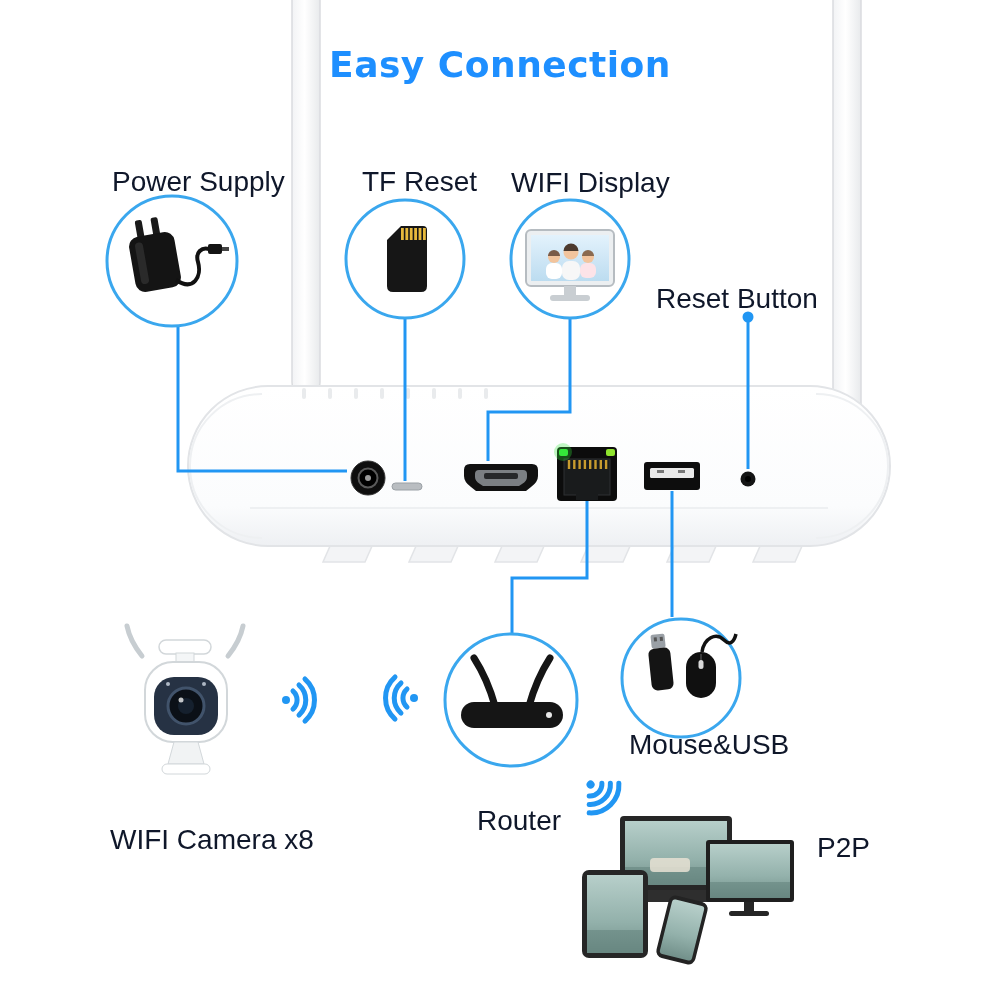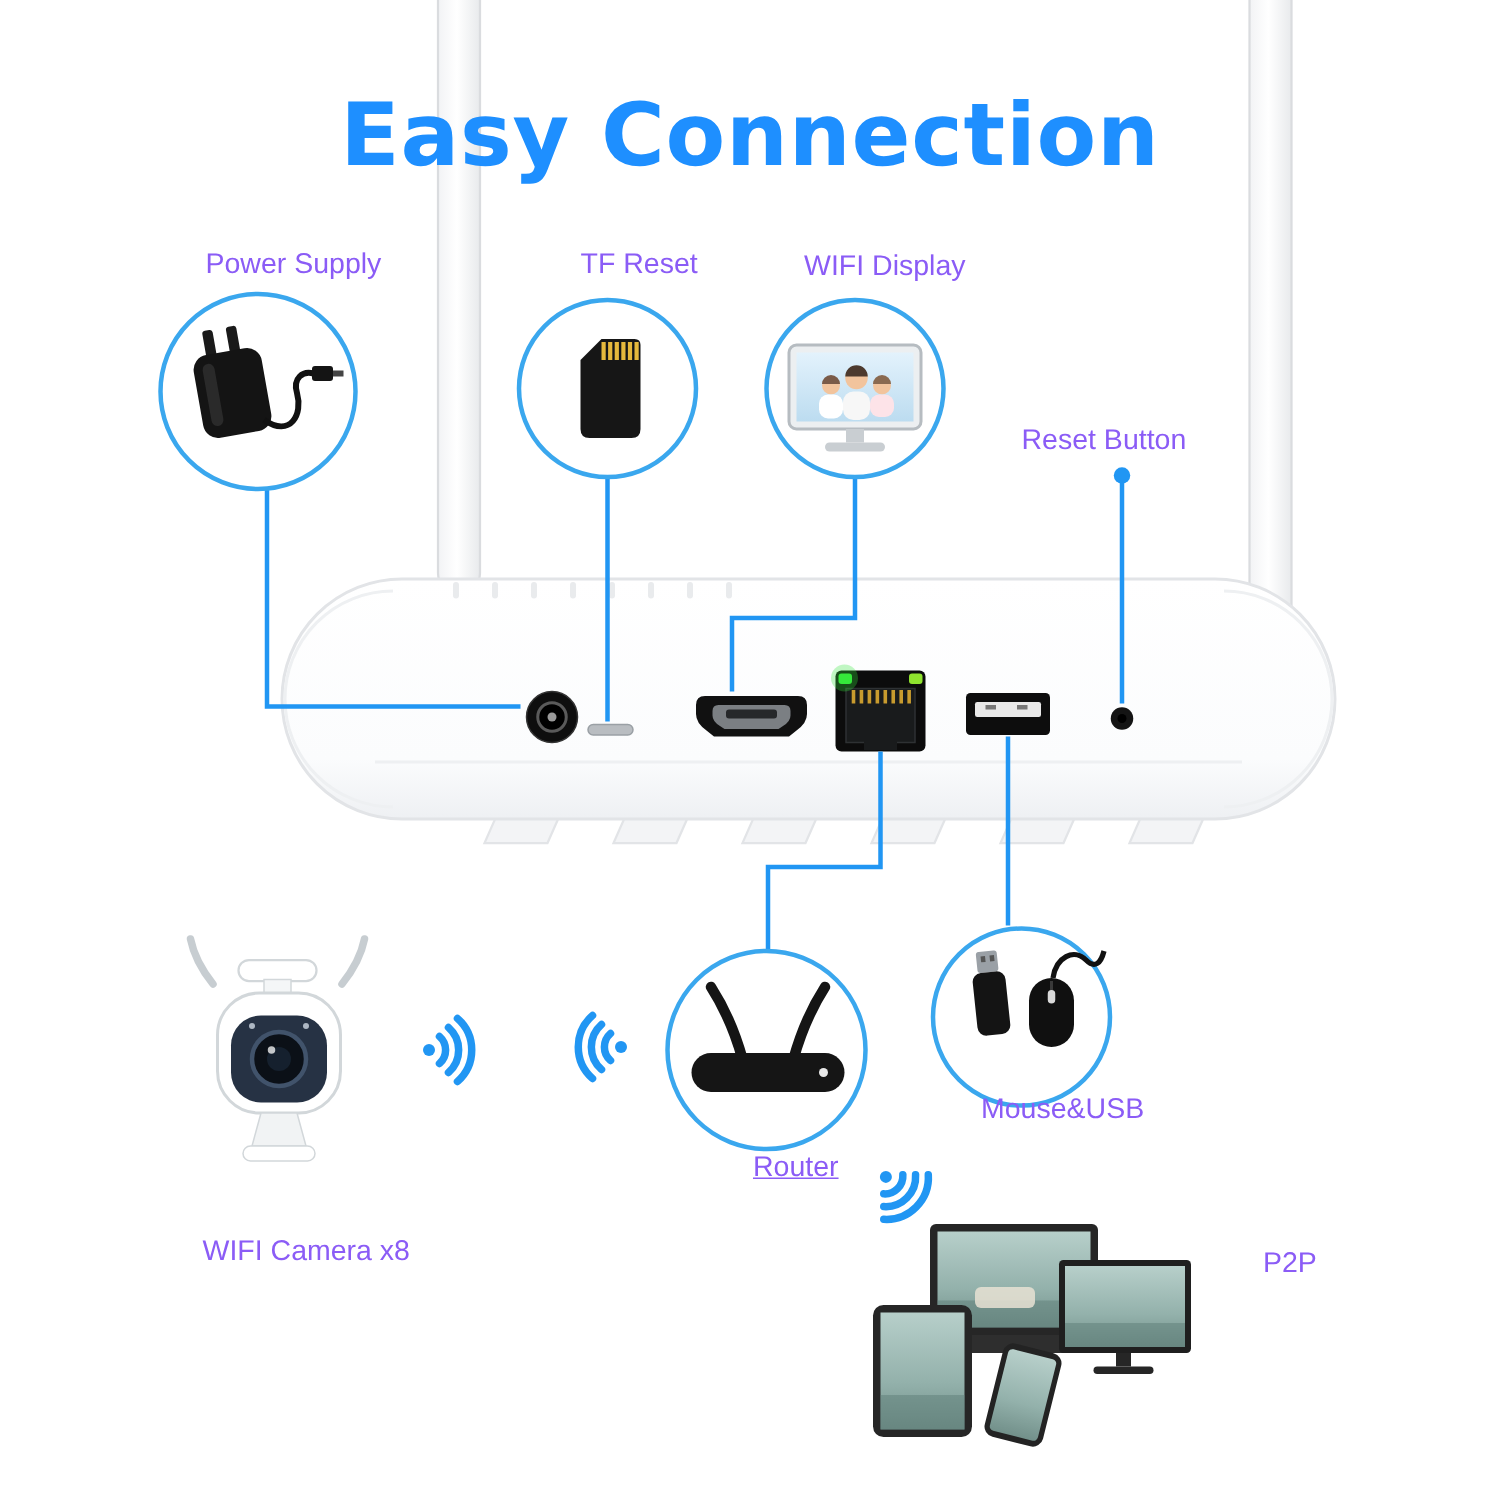--- a/index.html
+++ b/index.html
@@ -4,26 +4,25 @@
 <style>
   html,body { margin:0; padding:0; background:#fff; }
   .canvas {
     position:relative; width:1000px; height:1000px; margin:0 auto;
     background:#ffffff; overflow:hidden;
     font-family:"Liberation Sans", sans-serif;
   }
   .title {
     position:absolute; left:0; right:0; top:44px; text-align:center;
     font-family:"DejaVu Sans","Liberation Sans",sans-serif;
-    font-weight:800; font-size:58px; letter-spacing:0.5px;
+    font-weight:800; font-size:36px; letter-spacing:0.5px;
     color:var(--title,#1e8fff);
-    margin-top:12px;
   }
   .label {
-    position:absolute; font-size:19px; color:#8b5cf6; white-space:nowrap;margin-left:25px;
+    position:absolute; font-size:28px; color:#0f172a; white-space:nowrap;
   }
   svg.scene { position:absolute; left:0; top:0; }
   .line   { fill:none; stroke:var(--accent,#2196f3); stroke-width:3; }
   .line-dot { fill:var(--accent,#2196f3); }
   .wave-arc { fill:none; stroke:var(--accent,#2196f3); stroke-width:5; stroke-linecap:round; }
   .wave-dot { fill:var(--accent,#2196f3); }
   .conn-circle { fill:#ffffff; stroke:var(--circle-border,#3aa7ee); stroke-width:3; }
 </style>
 </head>
 <body>
@@ -269,16 +268,16 @@
     </g>
   </svg>
 
   <div class="title">Easy Connection</div>
 
   <div class="label" style="left:112px; top:166px;">Power Supply</div>
   <div class="label" style="left:362px; top:166px;">TF Reset</div>
   <div class="label" style="left:511px; top:167px;">WIFI Display</div>
   <div class="label" style="left:656px; top:283px;">Reset Button</div>
   <div class="label" style="left:110px; top:824px;">WIFI Camera x8</div>
-  <div class="label" style="left:477px; top:768px;text-decoration:underline;">Router</div>
+  <div class="label" style="left:477px; top:805px;">Router</div>
   <div class="label" style="left:629px; top:729px;">Mouse&amp;USB</div>
   <div class="label" style="left:817px; top:832px;">P2P</div>
 </div>
 
 </body></html>

